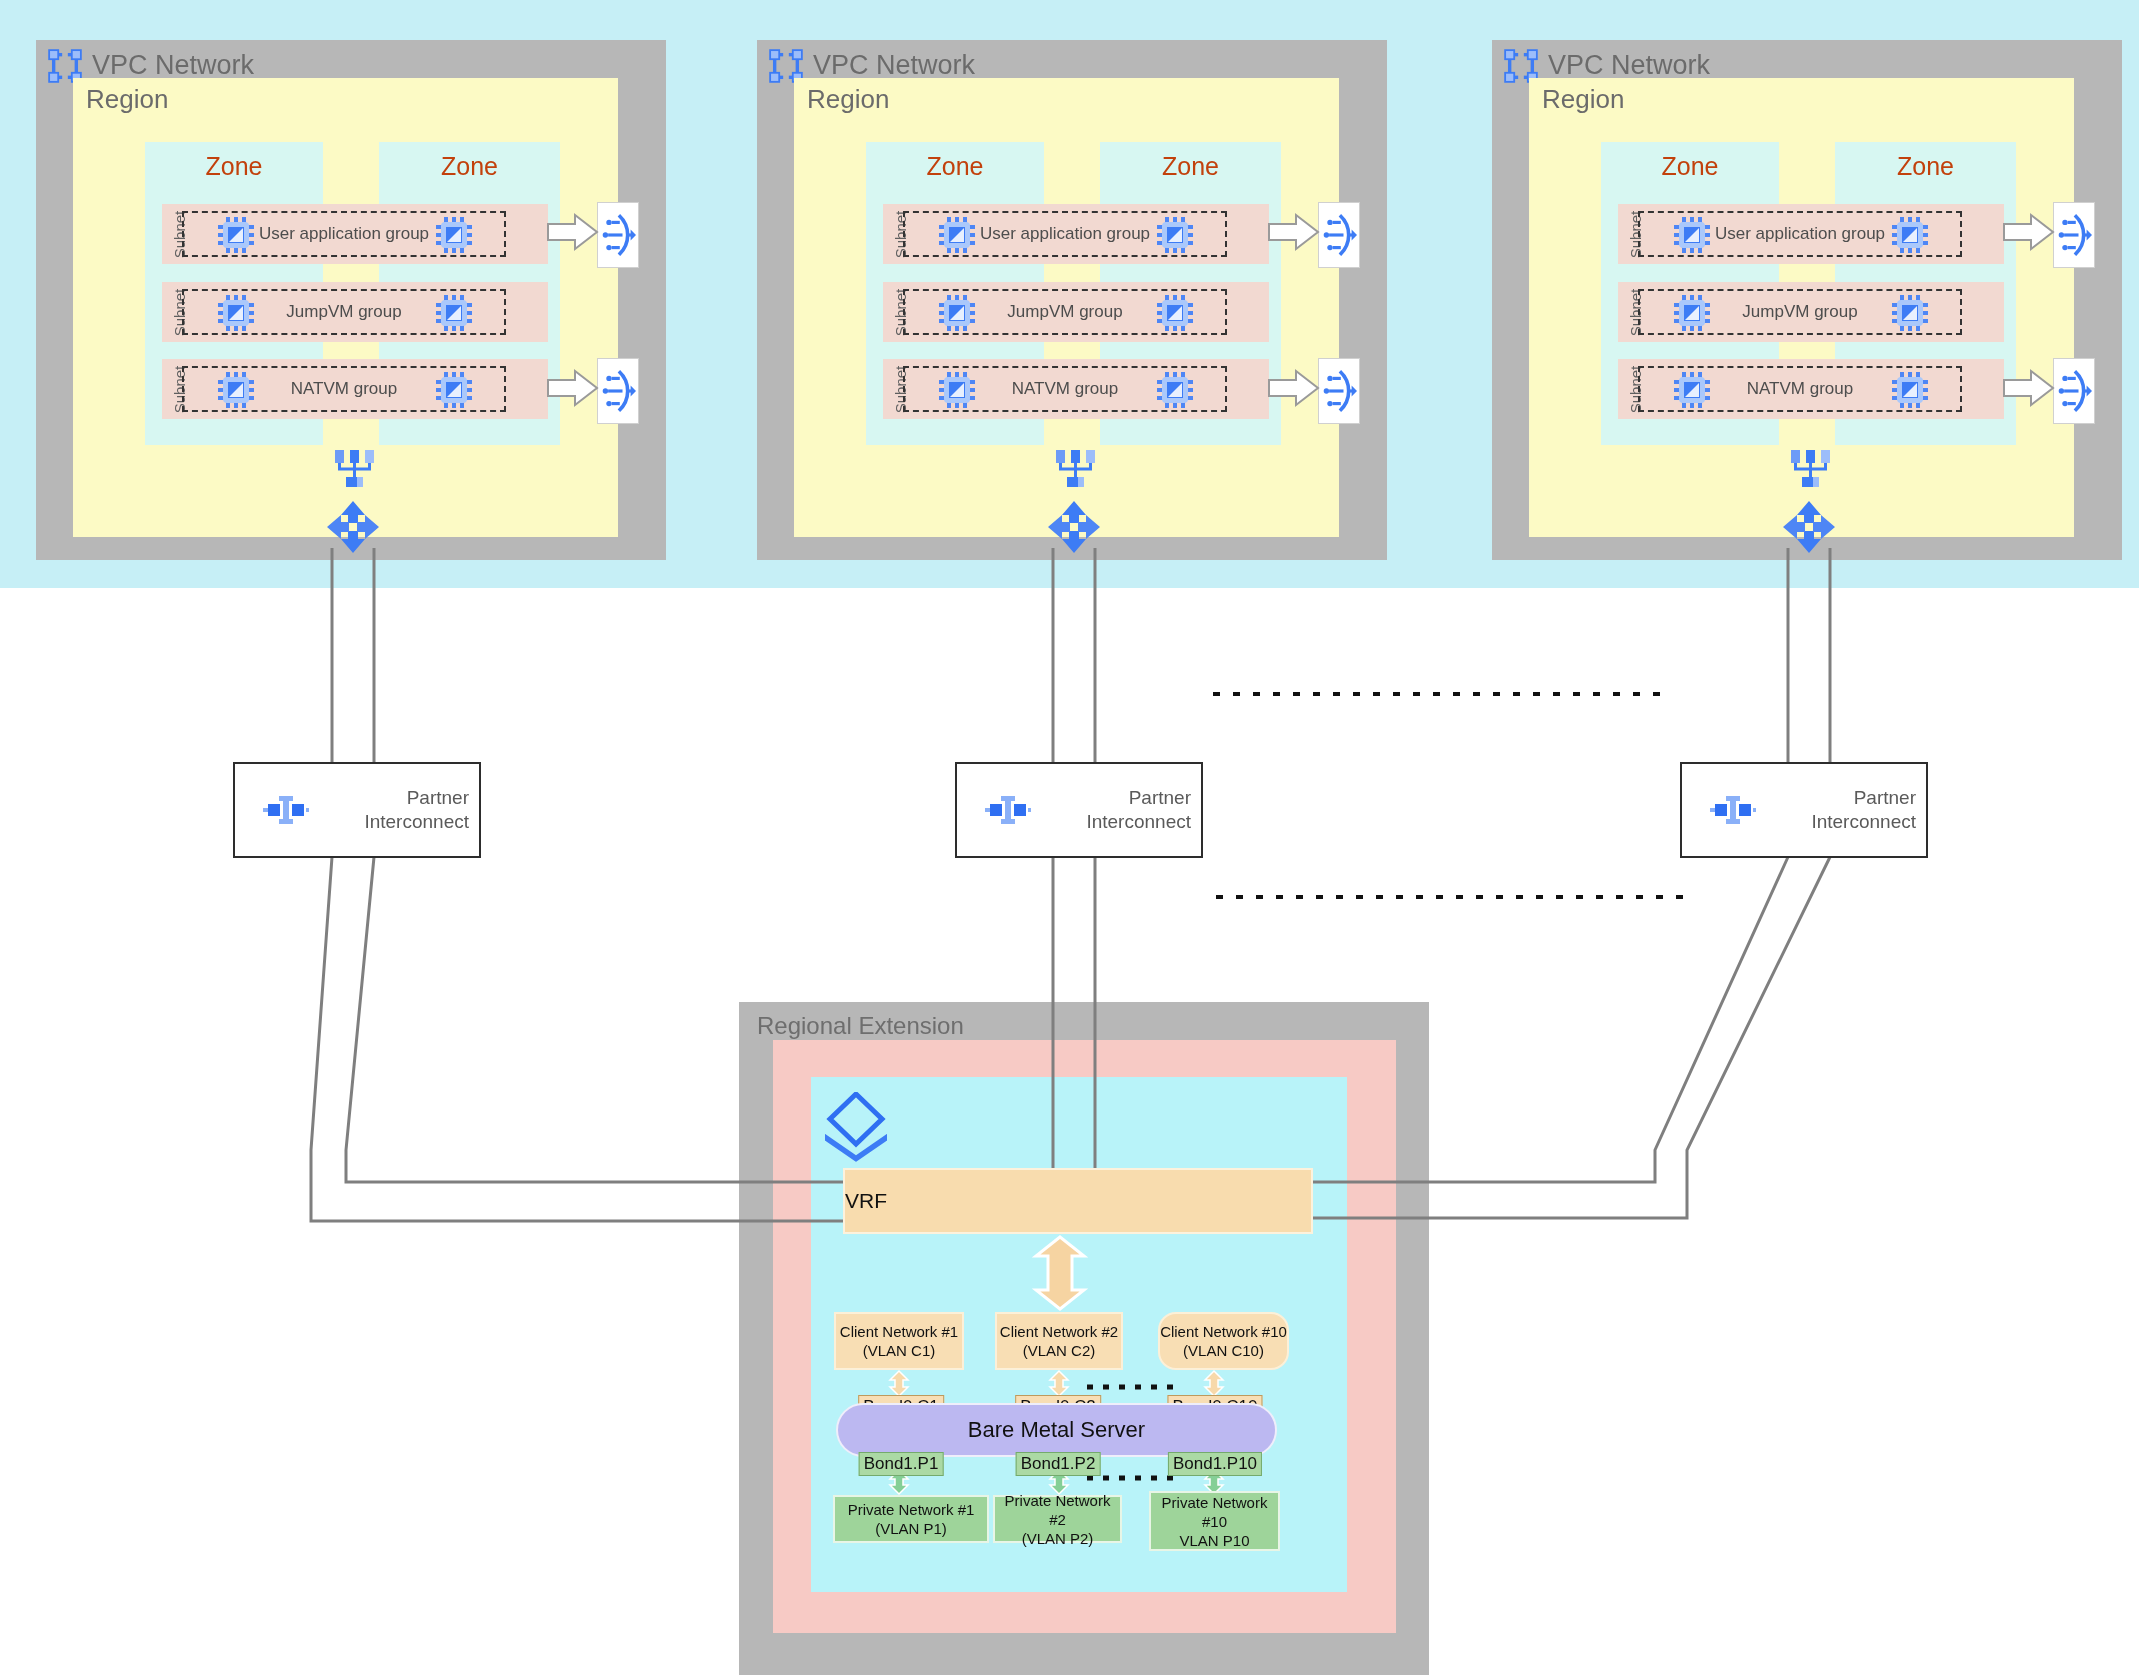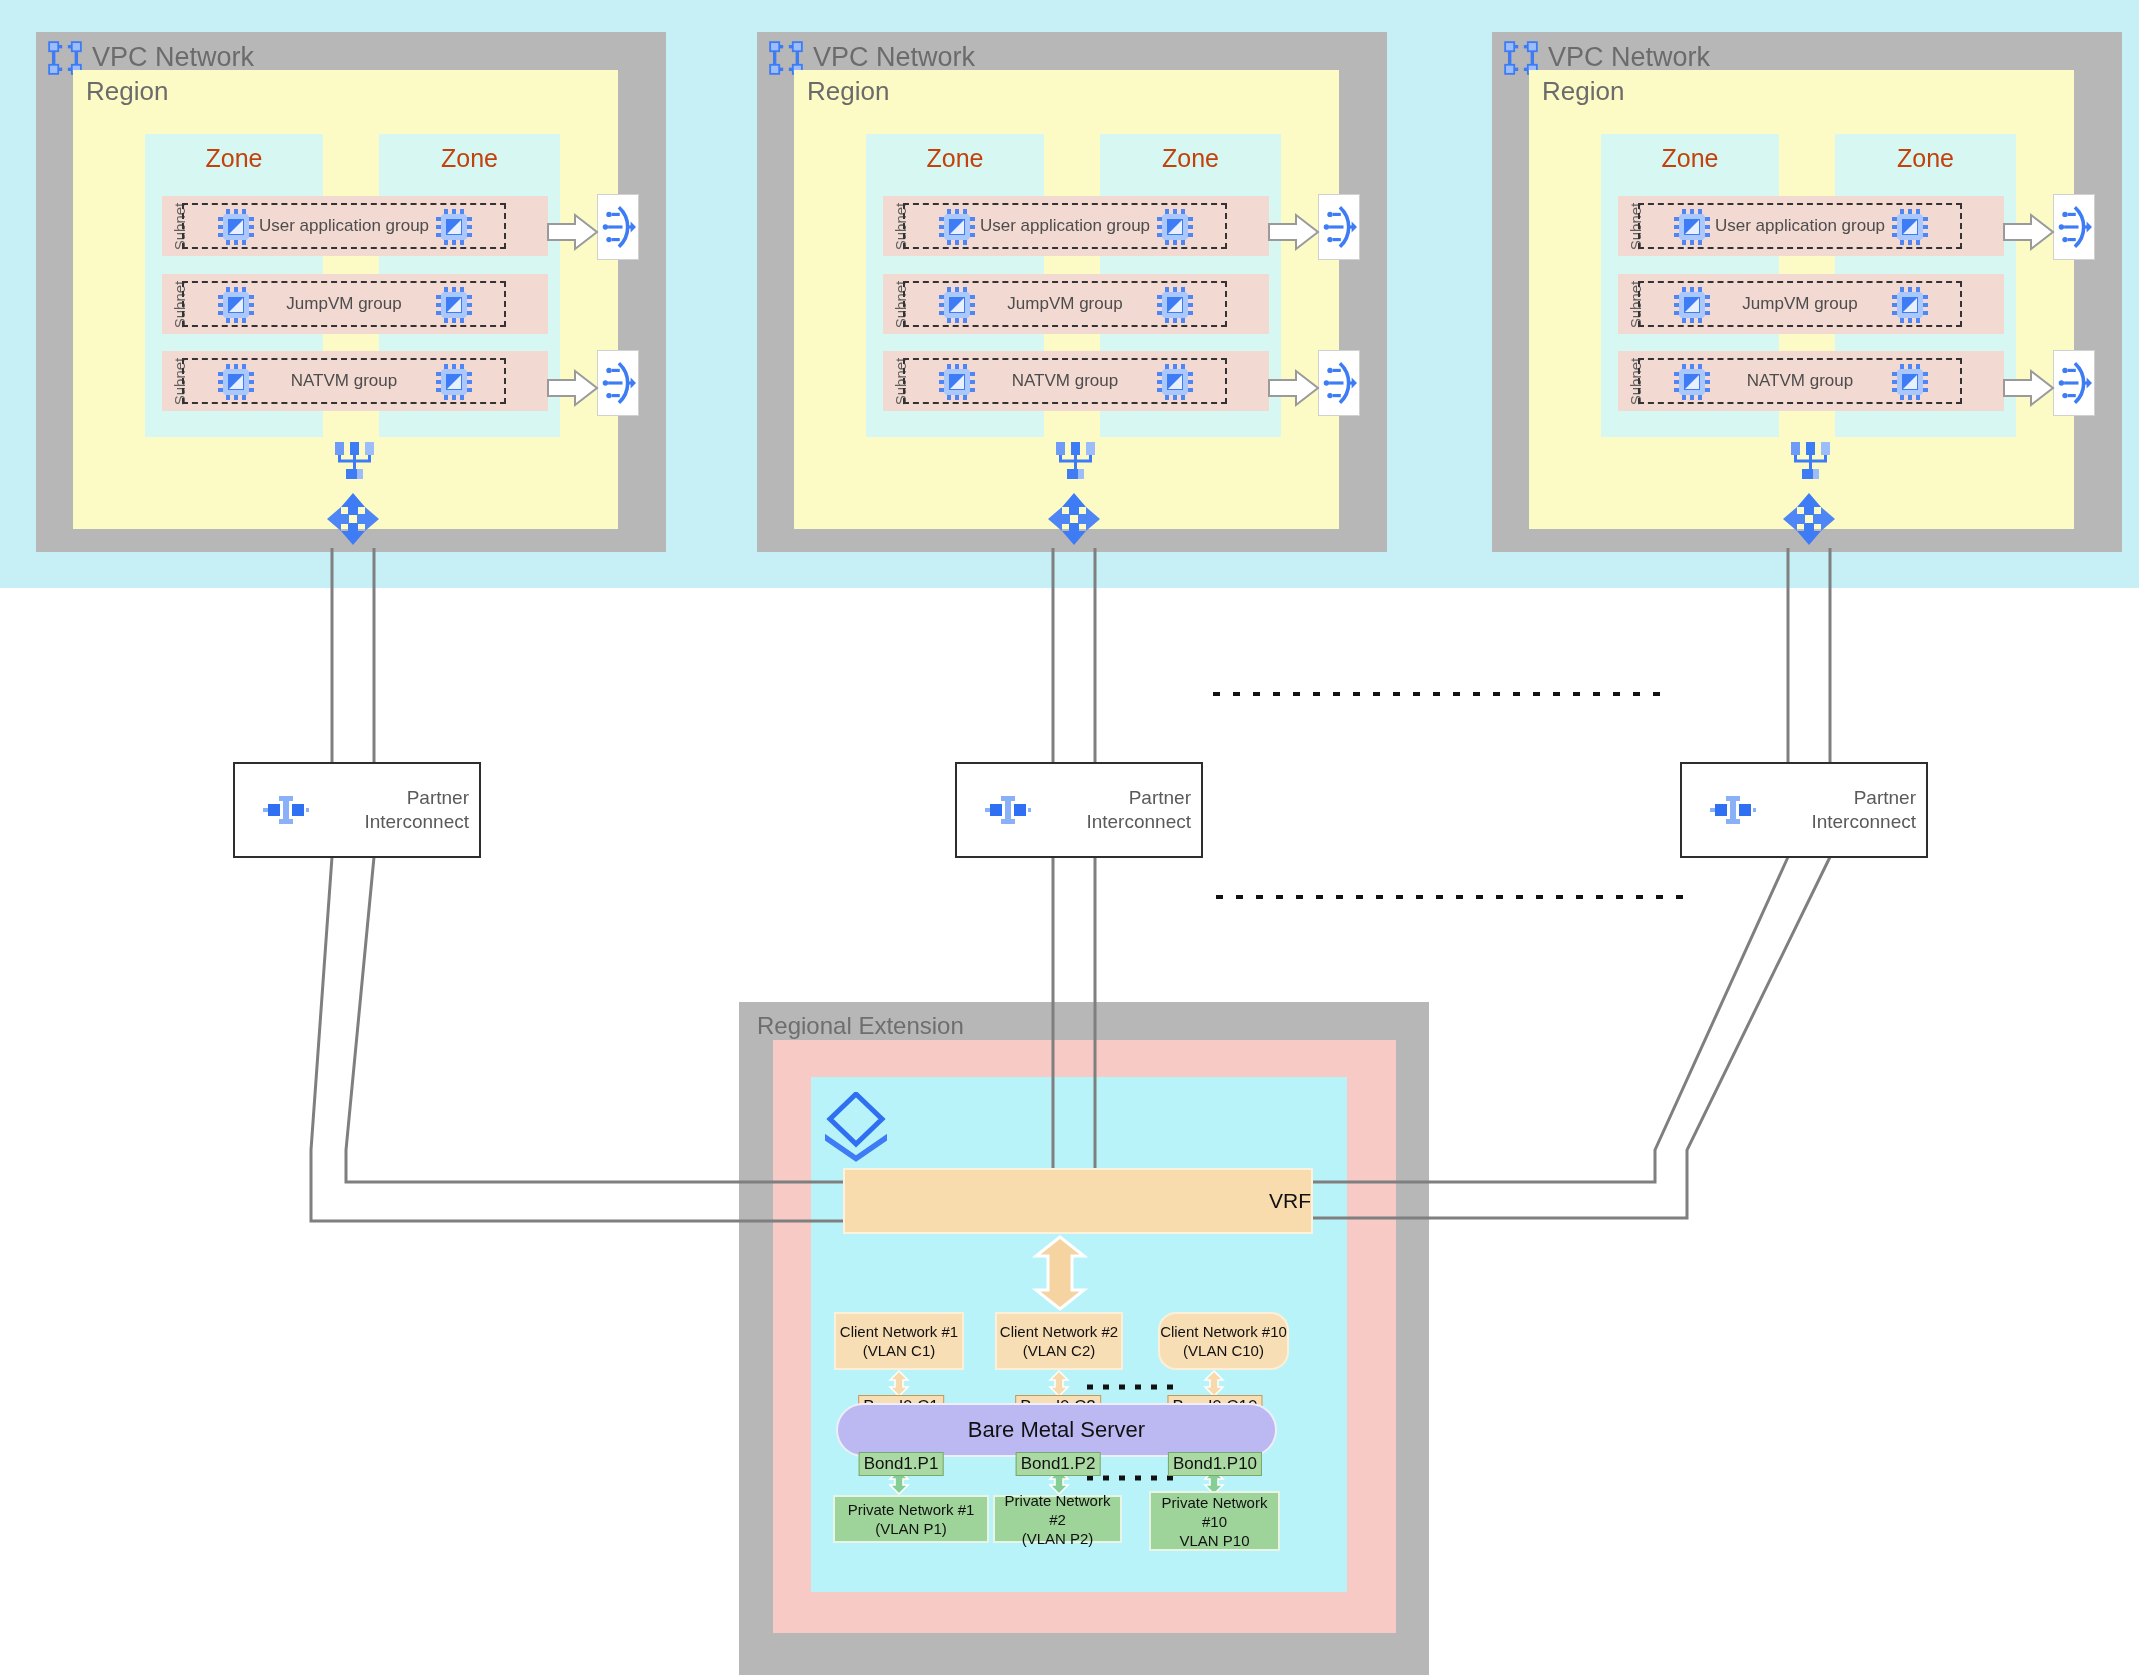--- a/index.html
+++ b/index.html
@@ -4,21 +4,21 @@
 <style>
   html,body{margin:0;padding:0;}
   body{
     width:2139px;height:1675px;position:relative;background:#ffffff;
     font-family:"Liberation Sans", sans-serif;overflow:hidden;
   }
   .abs{position:absolute;}
   
   .top-band{left:0;top:0;width:2139px;height:588px;background:#c6eff6;}
   
-  .vpc{top:32px;width:630px;height:520px;background:#b7b7b7;}
+  .vpc{top:40px;width:630px;height:520px;background:#b7b7b7;}
   .vpc-title{left:56px;top:10px;font-size:27px;color:#6b6b6b;white-space:nowrap;}
   .vpc-icon{left:12px;top:9px;}
   .region{left:37px;top:38px;width:545px;height:459px;background:#fcfac5;}
   .region-label{left:50px;top:44px;font-size:26px;color:#6b6b6b;}
   .zone{top:102px;height:303px;background:#d7f7f2;}
   .zone1{left:109px;width:178px;}
   .zone2{left:343px;width:181px;}
   .zone-label{width:100%;text-align:center;top:10px;font-size:25px;color:#c2410c;}
   .subnet-row{left:126px;width:386px;height:60px;background:#f2d9d1;}
   .row1{top:164px;} .row2{top:242px;} .row3{top:319px;}
@@ -38,21 +38,21 @@
           box-sizing:border-box;}
   .pi-icon{left:28px;top:28px;}
   .pi-text{left:86px;top:22px;width:148px;text-align:right;font-size:19px;color:#5a5a5a;line-height:24px;}
   
   .re-gray{left:739px;top:1002px;width:690px;height:673px;background:#b7b7b7;}
   .re-label{left:757px;top:1012px;font-size:24px;color:#6e6e6e;}
   .re-pink{left:773px;top:1040px;width:623px;height:593px;background:#f7cac5;}
   .re-cyan{left:811px;top:1077px;width:536px;height:515px;background:#b8f3f9;}
   .layers-icon{left:818px;top:1092px;}
   .vrf{left:843px;top:1168px;width:470px;height:66px;background:#f8dcae;border:2px solid #fdf2dd;
-       box-sizing:border-box;display:flex;align-items:center;justify-content:flex-end;
+       box-sizing:border-box;display:flex;align-items:center;justify-content:flex-start;
        font-size:21px;color:#111;}
   .cn-box{top:1312px;height:58px;background:#f8deb4;border:2px solid #fcf0d8;box-sizing:border-box;
        display:flex;flex-direction:column;align-items:center;justify-content:center;
        font-size:15px;color:#111;line-height:19px;text-align:center;}
   .cn1{left:834px;width:130px;} .cn2{left:995px;width:128px;} .cn3{left:1158px;width:131px;border-radius:18px;}
   .bond{transform:translateX(-50%);font-size:17px;color:#111;padding:1px 4px;white-space:nowrap;}
   .bond0{background:#f8deb5;border:1px solid #bd9a5e;top:1395px;}
   .bond1{background:#abd9a4;border:1px solid #74aa6c;top:1452px;}
   .bm-pill{left:836px;top:1403px;width:441px;height:54px;background:#bcb8f1;border:2px solid #efeefb;
        border-radius:29px;box-sizing:border-box;display:flex;align-items:center;justify-content:center;

